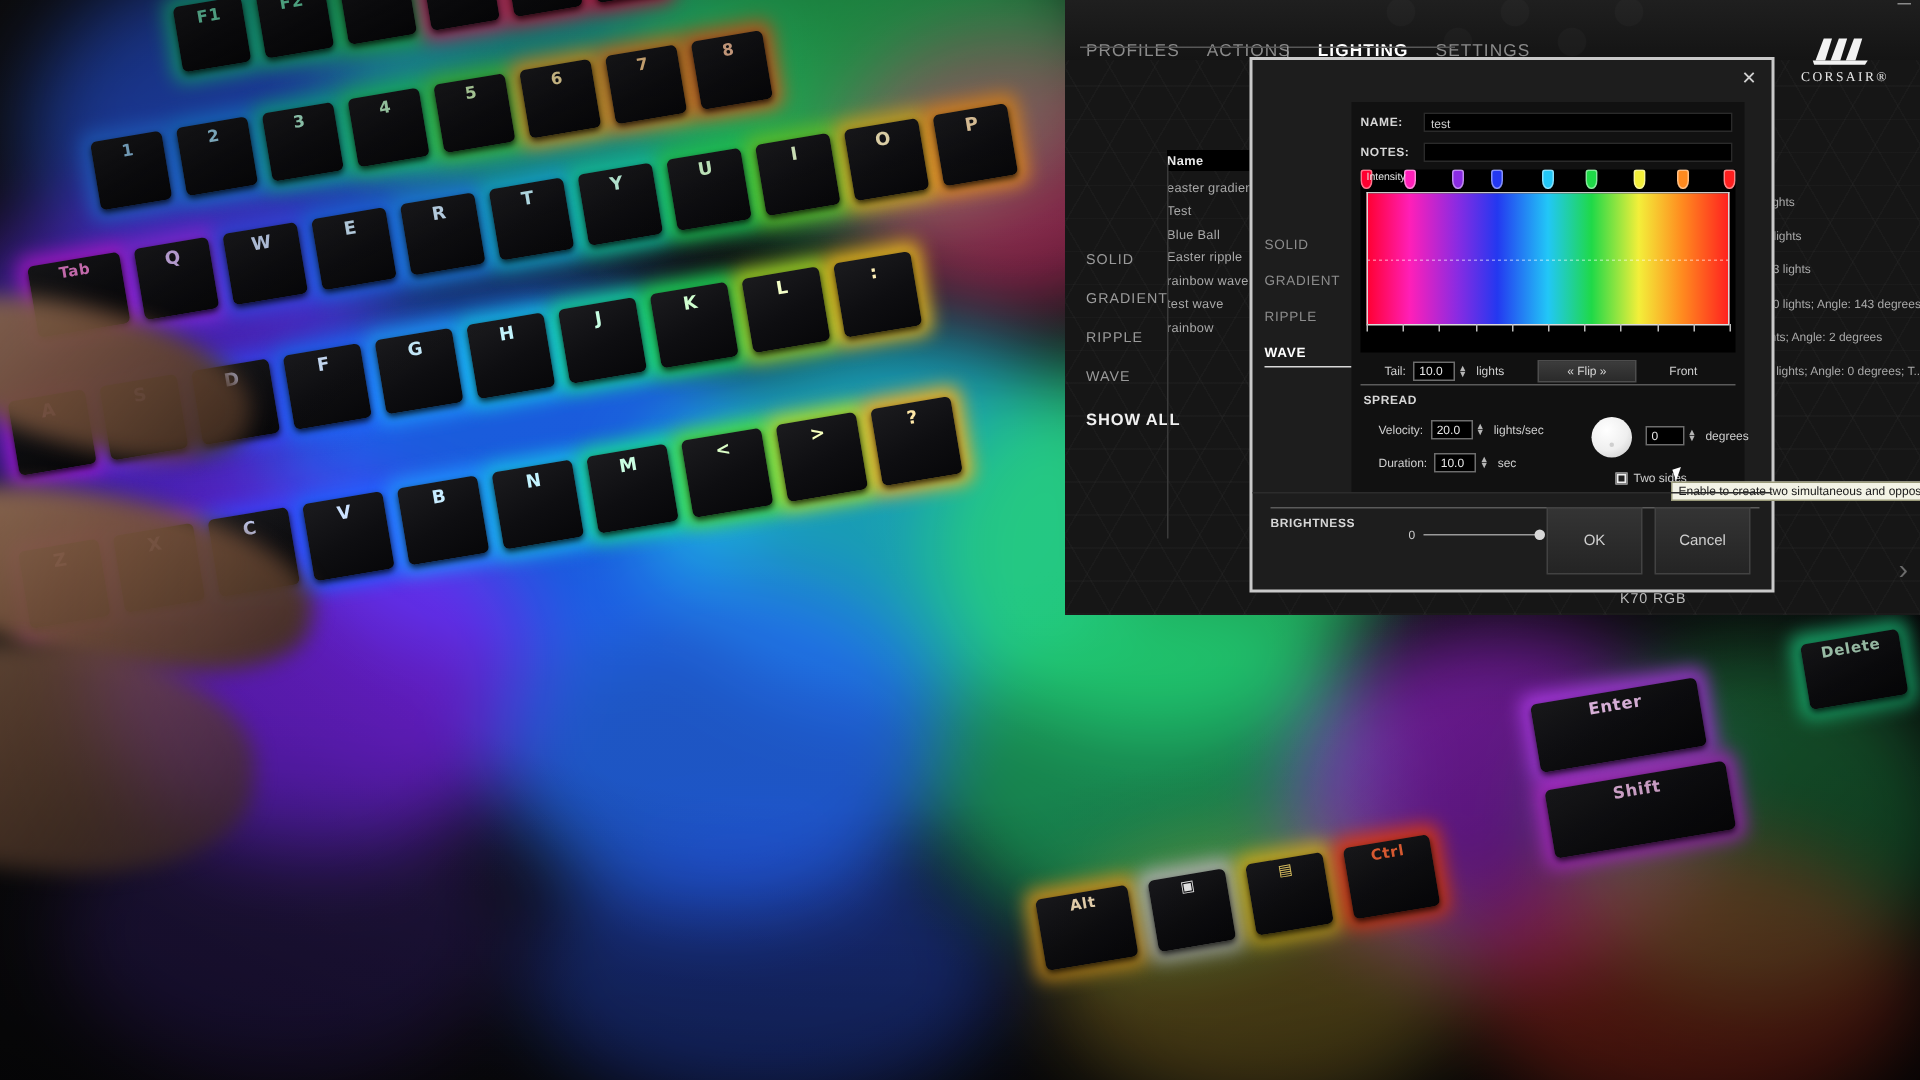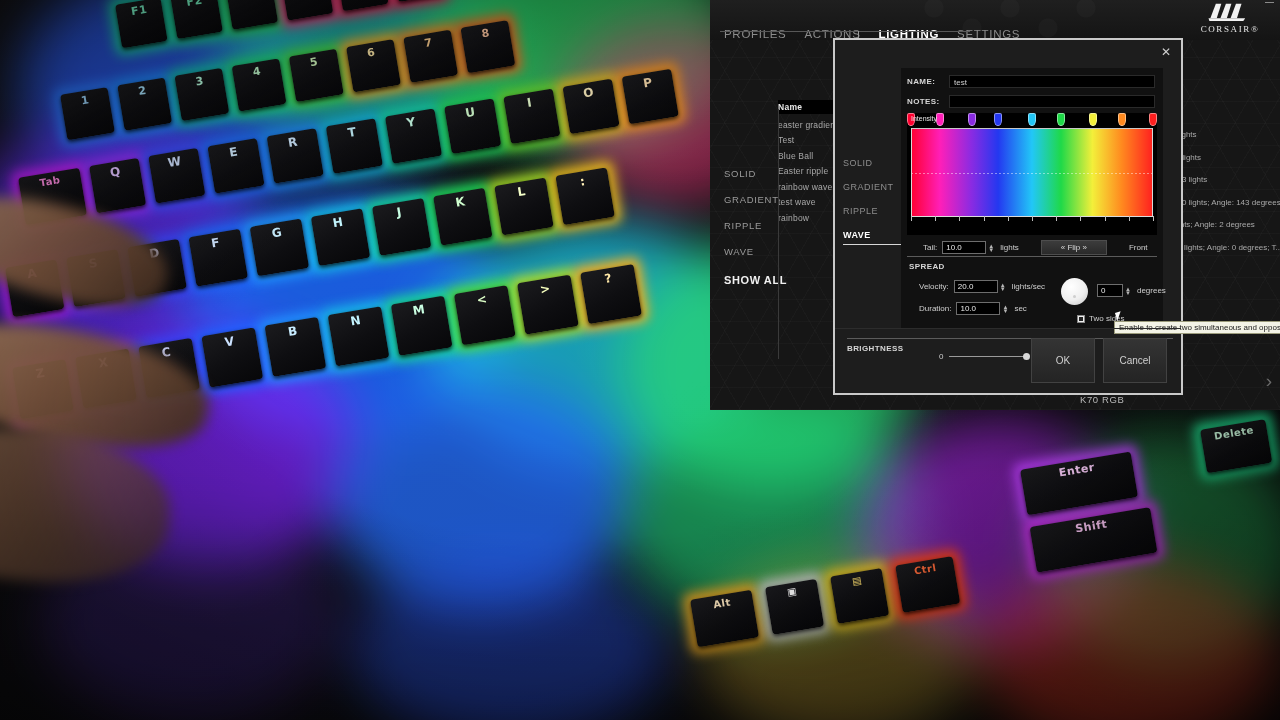--- a/index.html
+++ b/index.html
@@ -49,21 +49,21 @@
         radial-gradient(circle at 90px 8px, rgba(255,255,255,.05) 0 9px, transparent 10px),
         radial-gradient(circle at 128px 28px, rgba(255,255,255,.05) 0 9px, transparent 10px),
         radial-gradient(circle at 166px 8px, rgba(255,255,255,.05) 0 9px, transparent 10px);}
 
   .navtabs{position:absolute;left:14px;top:12px;display:flex;gap:18px;align-items:center;margin-top:16px;}
   .navtab{font-size:11.5px;letter-spacing:.7px;color:#8b8b8b;padding-bottom:4px;cursor:pointer;}
   .navtab.active{color:#fff;font-weight:bold;}
   .navline{position:absolute;left:10px;top:31px;width:250px;height:1px;background:#575757;}
   .tabmark{position:absolute;left:148px;top:31px;width:1px;height:15px;background:#9a9a9a;}
 
-  .logo{position:absolute;right:14px;top:0;width:72px;text-align:center;}
+  .logo{position:absolute;right:14px;top:22px;width:72px;text-align:center;}
   .logo .sails{height:22px;display:block;margin:0 auto;}
   .logo .lt{font-family:"Liberation Serif",serif;font-size:9px;letter-spacing:1.6px;color:#e6e6e6;margin-top:2px;}
 
   .leftfilter{position:absolute;left:14px;top:168px;width:66px;}
   .filt{font-size:9.5px;letter-spacing:.7px;color:#9a9a9a;margin-bottom:15px;cursor:pointer;}
   .showall{position:absolute;left:14px;top:274px;font-size:11px;font-weight:bold;
       letter-spacing:.6px;color:#f0f0f0;cursor:pointer;}
 
   .listpane{position:absolute;left:60px;top:100px;width:175px;height:260px;}
   .listhdr{margin-left:8px;width:62px;background:#000;color:#e8e8e8;font-size:8.5px;
@@ -101,21 +101,21 @@
         border-top:1px solid #c8c8c8;box-sizing:border-box;}
   .gradfill{position:absolute;inset:0;}
   .midline{position:absolute;left:0;right:0;top:44px;height:1px;
         background:repeating-linear-gradient(90deg,rgba(255,255,255,.45) 0 2px,transparent 2px 4px);}
   .axis{position:absolute;left:4px;top:103px;width:242px;height:1px;background:#dcdcdc;}
   .tick{position:absolute;top:103px;width:1px;height:5px;background:#bdbdbd;}
   .endcapL,.endcapR{position:absolute;top:15px;width:1px;height:88px;background:#d8d8d8;}
 
   .tailrow{position:absolute;left:6px;top:172px;width:250px;display:flex;align-items:center;font-size:8px;color:#cfcfcf;}
   .numbox{background:#000;border:1px solid #6d6d6d;color:#e8e8e8;font-size:8px;
-      padding:1px 3px;width:44px;text-align:left;box-sizing:border-box;}
+      padding:1px 3px;width:28px;text-align:left;box-sizing:border-box;}
   .spin{display:inline-flex;flex-direction:column;margin-left:2px;line-height:4px;font-size:6px;color:#b6b6b6;cursor:pointer;}
   .flipbtn{width:64px;text-align:center;font-size:8px;color:#d6d6d6;
       background:linear-gradient(180deg,#3c3c3c,#2a2a2a);border:1px solid #4d4d4d;padding:2px 0;cursor:pointer;}
   .hr{position:absolute;left:6px;top:188px;width:250px;height:1px;background:#5b5b5b;}
   .spreadlbl{position:absolute;left:8px;top:194px;font-size:8px;font-weight:bold;color:#d6d6d6;letter-spacing:.4px;}
   .srow{position:absolute;display:flex;align-items:center;font-size:8px;color:#cfcfcf;}
   .dial{position:absolute;left:160px;top:210px;width:27px;height:27px;border-radius:50%;
       background:radial-gradient(circle at 38% 32%,#fff 0%,#efefef 55%,#c4c4c4 100%);cursor:pointer;}
   .dial .notch{position:absolute;left:12px;top:17px;width:3px;height:3px;border-radius:50%;background:#cfcfcf;}
   .degbox{position:absolute;left:196px;top:216px;display:flex;align-items:center;font-size:8px;color:#cfcfcf;}

